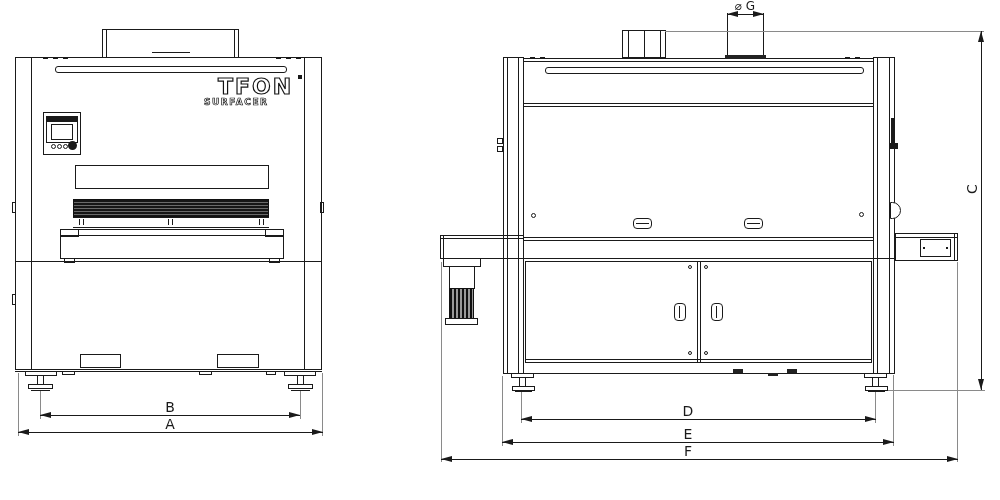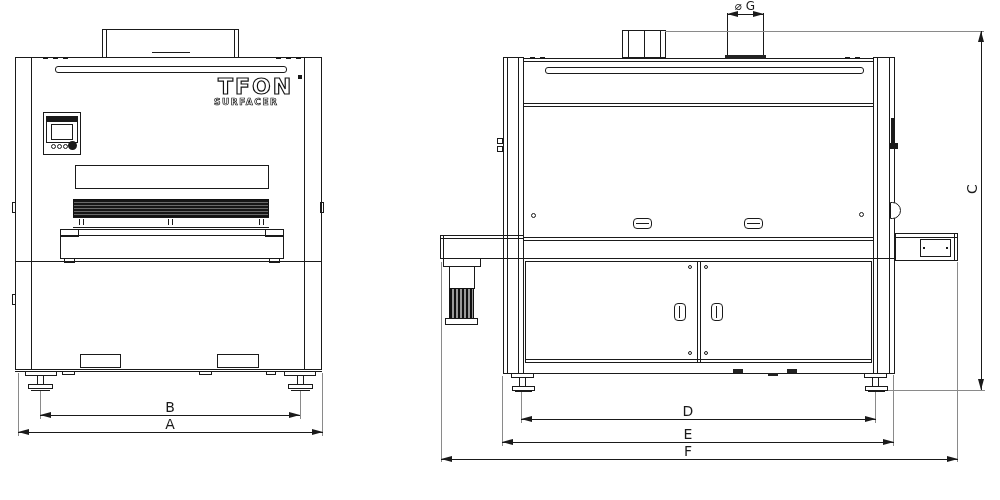--- a/index.html
+++ b/index.html
@@ -51,21 +51,21 @@
     <div class="l" style="left:286px;top:57px;width:5px;height:2px"></div>
     <div class="l" style="left:296px;top:57px;width:5px;height:2px"></div>
     <div class="r" style="left:12px;top:202px;width:4px;height:11px"></div>
     <div class="r" style="left:320px;top:202px;width:4px;height:11px"></div>
     <div class="r" style="left:12px;top:294px;width:4px;height:11px"></div>
 
     <div class="r" style="left:55px;top:66px;width:232px;height:7px;border-radius:3px"></div>
 
     <div class="logo-main" style="left:218px;top:76px">TFON</div>
     <div class="l" style="left:298px;top:75px;width:4px;height:4px"></div>
-    <div class="logo-sub" style="left:214px;top:98px">SURFACER</div>
+    <div class="logo-sub" style="left:204px;top:98px">SURFACER</div>
 
     <div class="r" style="left:43px;top:112px;width:38px;height:43px"></div>
     <div class="r" style="left:46px;top:116px;width:32px;height:27px"></div>
     <div class="l" style="left:47px;top:117px;width:30px;height:5px"></div>
     <div class="r" style="left:51px;top:124px;width:22px;height:16px"></div>
     <div class="c" style="left:51px;top:144px;width:5px;height:5px"></div>
     <div class="c" style="left:57px;top:144px;width:5px;height:5px"></div>
     <div class="c" style="left:63px;top:144px;width:5px;height:5px"></div>
     <div class="l" style="left:68px;top:141px;width:9px;height:9px;border-radius:50%"></div>
 

